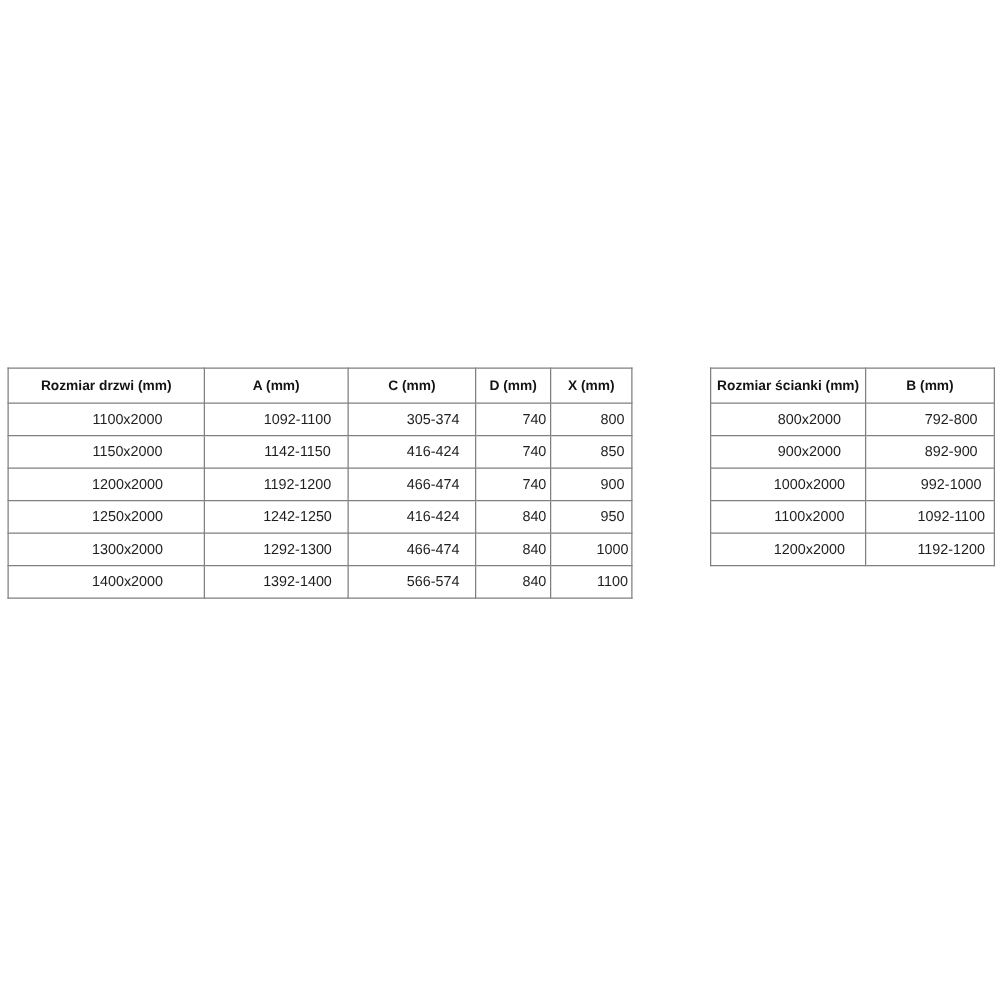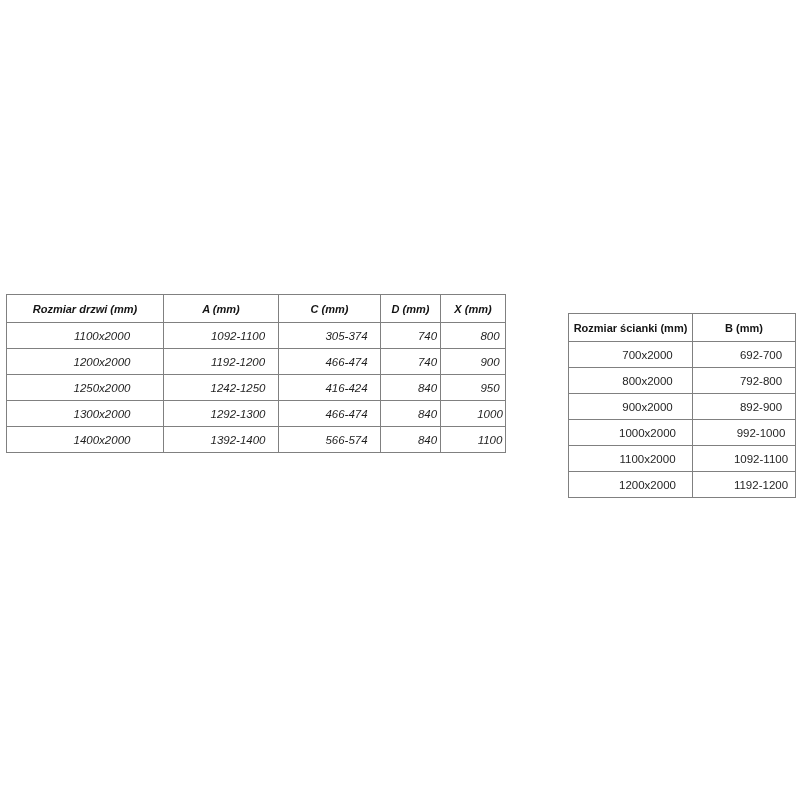--- a/index.html
+++ b/index.html
@@ -11,30 +11,30 @@
     width: 800px;
     height: 800px;
     position: relative;
     font-family: "Liberation Sans", sans-serif;
     color: #1f1f1f;
   }
   .table-wrap {
     position: absolute;
     top: 294px;
   }
-  #doors-table-wrap { left: 6px; font-style: italic; }
+  #doors-table-wrap { left: 6px; }
   #walls-table-wrap { left: 568px; }
 
   table {
     border-collapse: collapse;
     table-layout: fixed;
     background: #ffffff;
   }
   #doors-table { width: 499px; }
-  #walls-table { width: 227px; margin-top: 19px; }
+  #walls-table { width: 227px; }
 
   th, td {
     border: 1px solid #808080;
     text-align: center;
     vertical-align: middle;
     padding: 0;
     overflow: hidden;
     white-space: nowrap;
   }
   th {
@@ -85,20 +85,27 @@
     </thead>
     <tbody>
         <tr>
           <td>1100x2000</td>
           <td>1092-1100</td>
           <td>305-374</td>
           <td>740</td>
           <td>800</td>
         </tr>
         <tr>
+          <td>1150x2000</td>
+          <td>1142-1150</td>
+          <td>416-424</td>
+          <td>740</td>
+          <td>850</td>
+        </tr>
+        <tr>
           <td>1200x2000</td>
           <td>1192-1200</td>
           <td>466-474</td>
           <td>740</td>
           <td>900</td>
         </tr>
         <tr>
           <td>1250x2000</td>
           <td>1242-1250</td>
           <td>416-424</td>
@@ -130,24 +137,20 @@
         <col class="c1">
     </colgroup>
     <thead>
       <tr>
           <th>Rozmiar ścianki (mm)</th>
           <th>B (mm)</th>
         </tr>
     </thead>
     <tbody>
         <tr>
-          <td>700x2000</td>
-          <td>692-700</td>
-        </tr>
-        <tr>
           <td>800x2000</td>
           <td>792-800</td>
         </tr>
         <tr>
           <td>900x2000</td>
           <td>892-900</td>
         </tr>
         <tr>
           <td>1000x2000</td>
           <td>992-1000</td>

